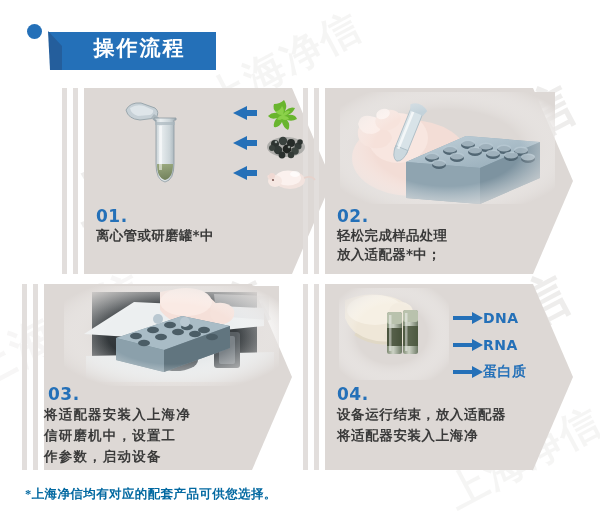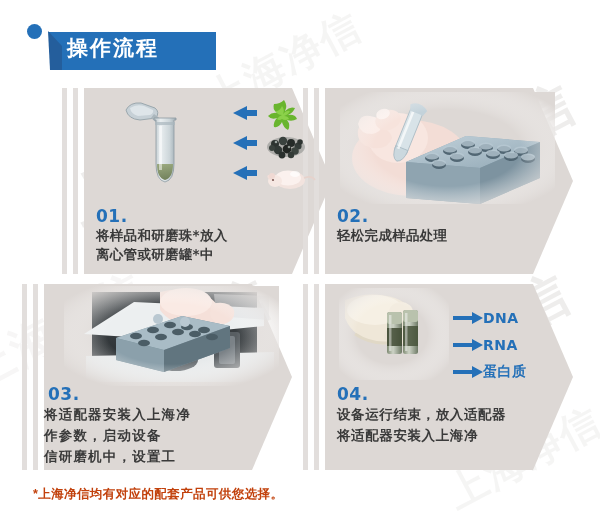--- a/index.html
+++ b/index.html
@@ -55,20 +55,21 @@
     width: 180px;
     height: 44px;
   }
   .banner-wrap svg { display: block; }
   .banner-label {
     position: absolute;
     left: 67px; top: 30px;
     width: 145px;
     height: 36px;
     line-height: 36px;
+    text-align: center;
     color: #ffffff;
     font-size: 21px;
     font-weight: bold;
     letter-spacing: 2px;
     font-family: "DejaVu Sans", sans-serif;
     z-index: 3;
   }
   .head-line {
     position: absolute;
     left: 255px; top: 33px;
@@ -204,25 +205,25 @@
     font-family: "DejaVu Sans", sans-serif;
     font-size: 14px;
     font-weight: bold;
     color: #2470b8;
     letter-spacing: 0.5px;
   }
 
   
   .footnote {
     position: absolute;
-    left: 33px; top: 486px;
-    font-family: Liberation Sans, sans-serif;
+    left: 25px; top: 486px;
+    font-family: Liberation Serif, serif;
     font-size: 12.5px;
     font-weight: bold;
-    color: #c2410c;
+    color: #0369a1;
     letter-spacing: 0.4px;
     z-index: 10;
   }
 </style>
 </head>
 <body>
 
 <div class="header">
 
   <div class="banner-dot"></div>
@@ -331,21 +332,20 @@
               <circle cx="9" cy="16" r="1.1" fill="#7d5a55"></circle>
               <path d="M40 14 Q48 11 51 16" stroke="#e6d2cc" stroke-width="1.6" fill="none"></path>
               <ellipse cx="31" cy="10" rx="5" ry="3" fill="#ffffff" opacity="0.7"></ellipse>
             </g>
           </svg>
         </div>
       </div>
 
       <div class="card-num">01.</div>
       <div class="card-text">
-        <div>将样品和研磨珠*放入</div>
         <div>离心管或研磨罐*中</div>
       </div>
     </div>
   </div>
 
   <div class="card card-c2 c2">
     <div class="bars">
       <div class="bar b1"></div>
       <div class="bar b2"></div>
     </div>
@@ -425,20 +425,21 @@
             </g>
           </g>
 
           <rect x="0" y="0" width="215" height="112" fill="url(#softv2)"></rect>
         </svg>
       </div>
 
       <div class="card-num">02.</div>
       <div class="card-text">
         <div>轻松完成样品处理</div>
+        <div>放入适配器*中；</div>
       </div>
     </div>
   </div>
 
   <div class="card card-c3 c3">
     <div class="bars">
       <div class="bar b1"></div>
       <div class="bar b2"></div>
     </div>
     <div class="chev">
@@ -499,22 +500,22 @@
             <circle cx="94" cy="33" r="5" fill="#b9c8d1"></circle>
             <circle cx="121" cy="36" r="5" fill="#b9c8d1"></circle>
           </g>
           <rect x="0" y="0" width="215" height="100" fill="url(#softv3)"></rect>
         </svg>
       </div>
 
       <div class="card-num">03.</div>
       <div class="card-text">
         <div>将适配器安装入上海净</div>
+        <div>信研磨机中，设置工</div>
         <div>作参数，启动设备</div>
-        <div>信研磨机中，设置工</div>
       </div>
     </div>
   </div>
 
   <div class="card card-c4 c4">
     <div class="bars">
       <div class="bar b1"></div>
       <div class="bar b2"></div>
     </div>
     <div class="chev">

